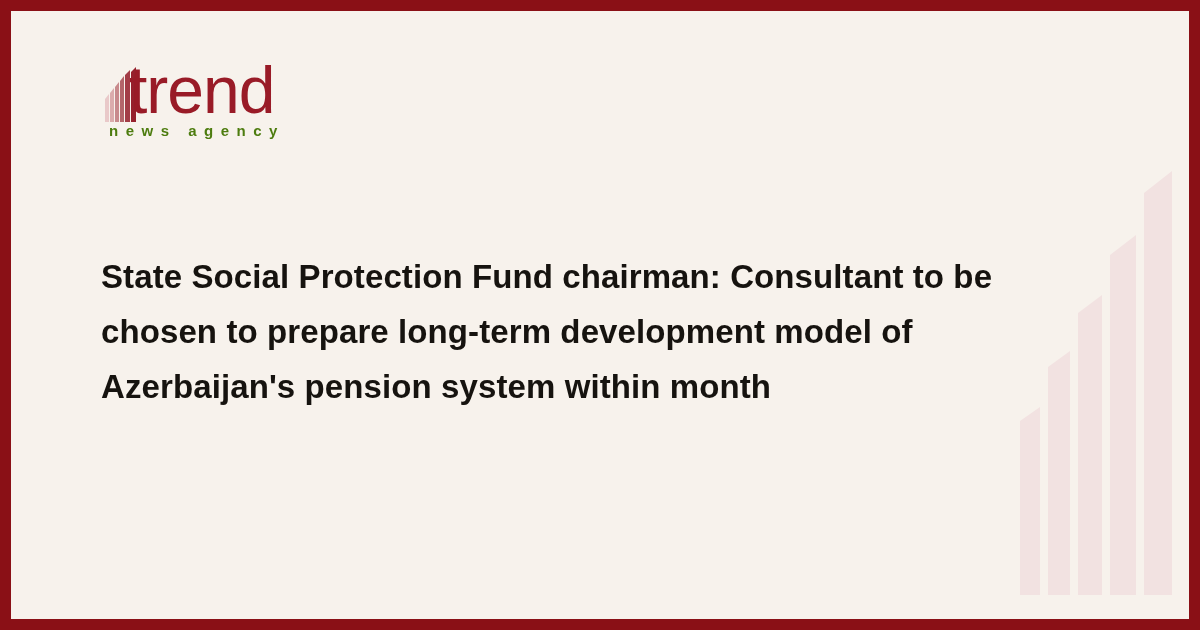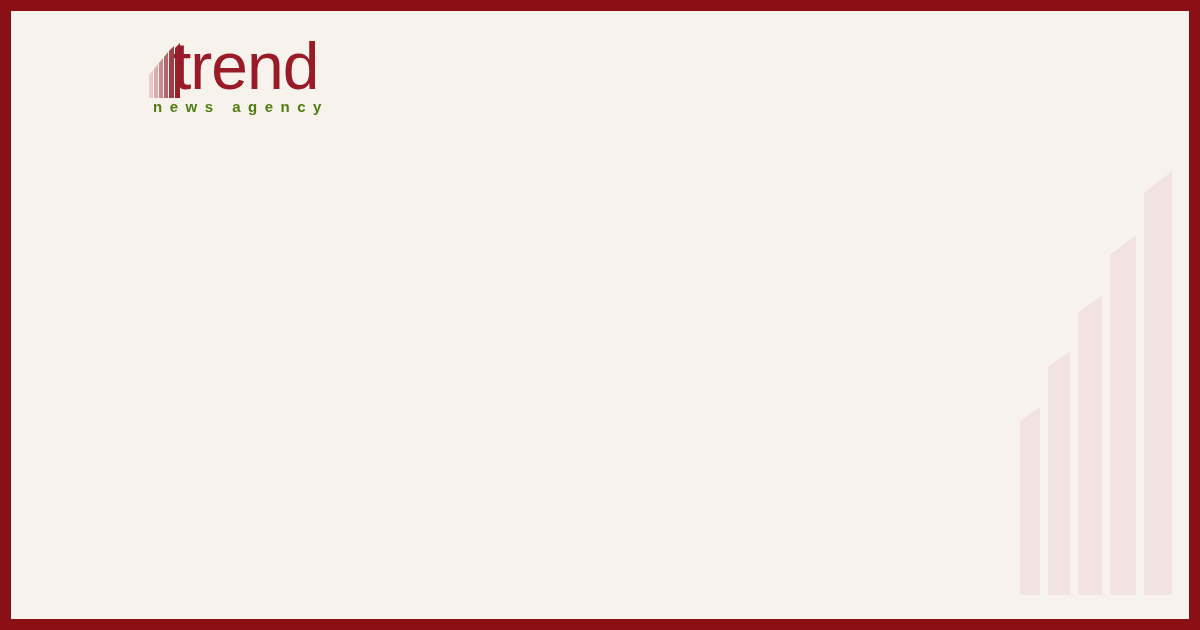--- a/index.html
+++ b/index.html
@@ -41,24 +41,23 @@
   .db1 { left: 0px;   width: 20px; height: 188px; clip-path: polygon(0 14px, 100% 0, 100% 100%, 0 100%); }
   .db2 { left: 28px;  width: 22px; height: 244px; clip-path: polygon(0 16px, 100% 0, 100% 100%, 0 100%); }
   .db3 { left: 58px;  width: 24px; height: 300px; clip-path: polygon(0 18px, 100% 0, 100% 100%, 0 100%); }
   .db4 { left: 90px;  width: 26px; height: 360px; clip-path: polygon(0 20px, 100% 0, 100% 100%, 0 100%); }
   .db5 { left: 124px; width: 28px; height: 424px; clip-path: polygon(0 22px, 100% 0, 100% 100%, 0 100%); }
 
   
   #logo {
     position: absolute;
     left: 90px;
-    top: 26px;
+    top: 50px;
     width: 330px;
     height: 92px;
-    margin-left: 44px;
   }
   #logo-mark {
     position: absolute;
     left: 4px;
     top: 6px;
     width: 34px;
     height: 55px;
   }
   .mark-bar {
     position: absolute;
@@ -127,14 +126,15 @@
       <div class="mark-bar mb2"></div>
       <div class="mark-bar mb3"></div>
       <div class="mark-bar mb4"></div>
       <div class="mark-bar mb5"></div>
       <div class="mark-bar mb6"></div>
     </div>
     <div id="logo-word">trend</div>
     <div id="logo-sub">news agency</div>
   </div>
 
+  <div id="headline">State Social Protection Fund chairman: Consultant to be chosen to prepare long-term development model of Azerbaijan's pension system within month</div>
 
 </div>
 
 </body></html>

